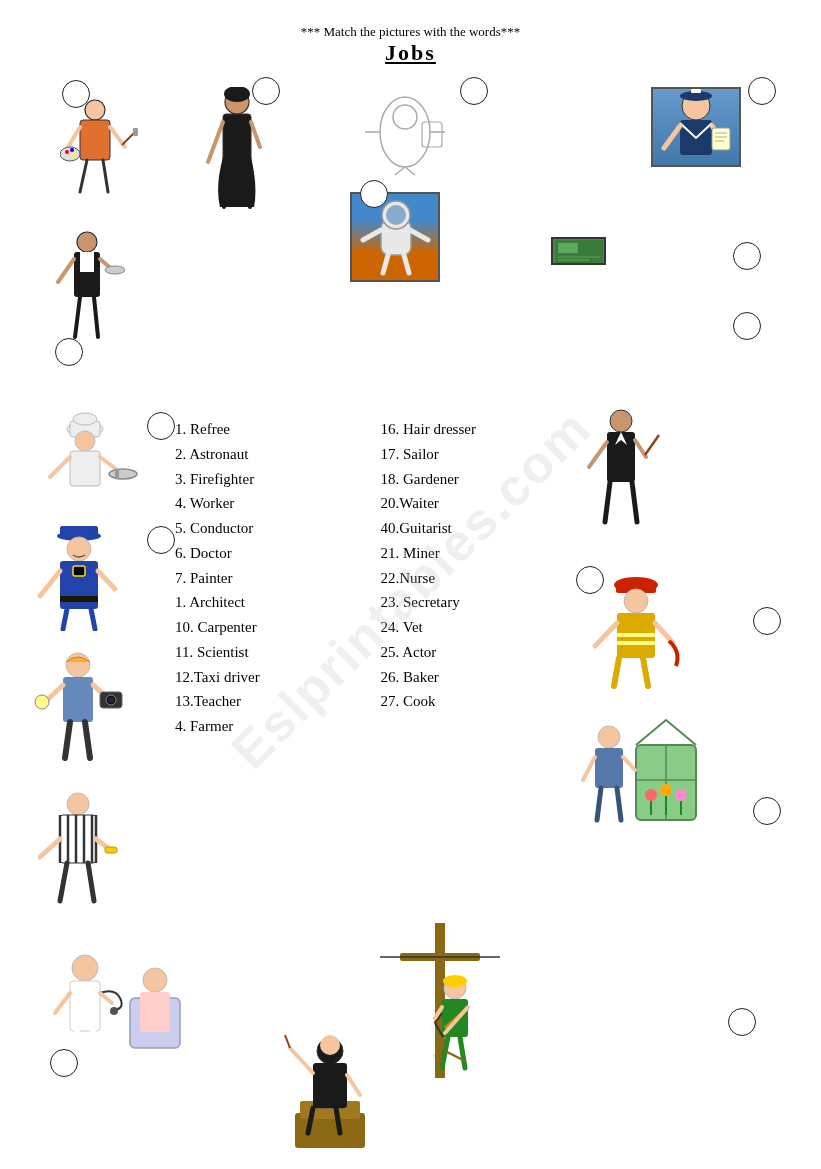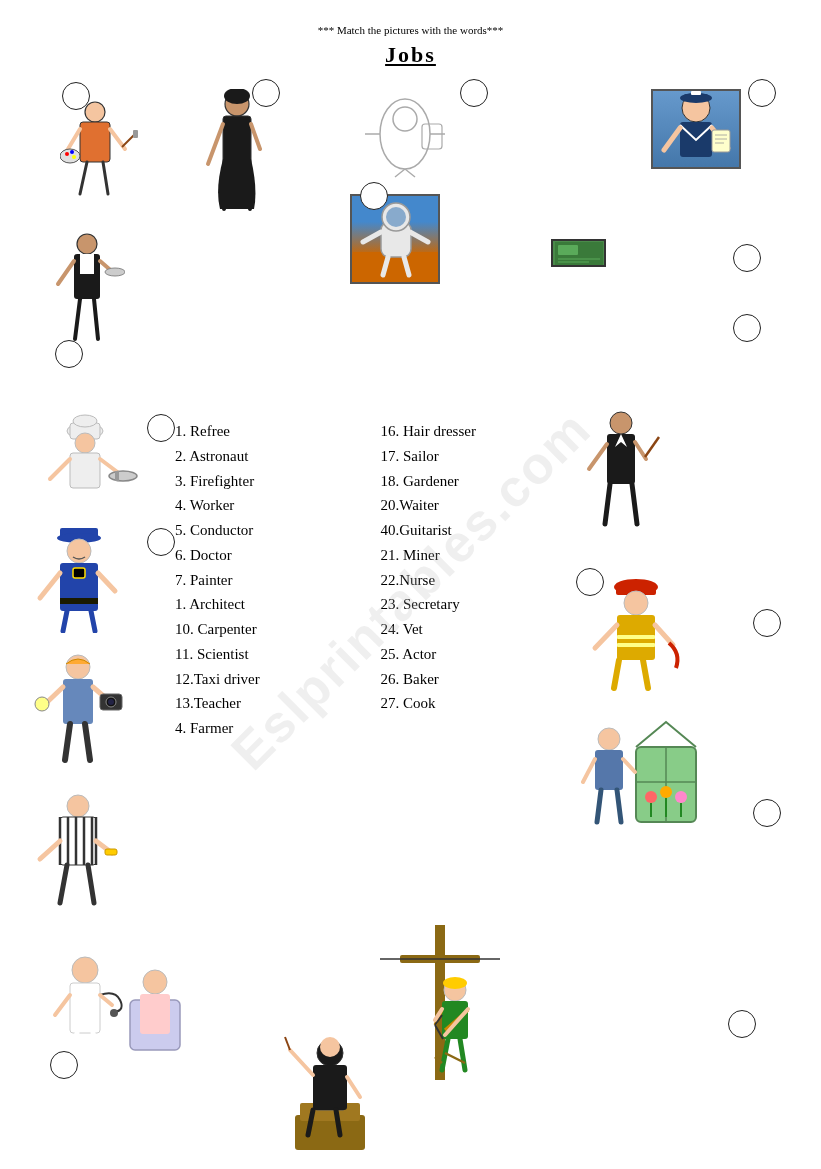--- a/index.html
+++ b/index.html
@@ -30,23 +30,23 @@
       font-family: Arial, sans-serif;
       font-weight: bold;
       pointer-events: none;
       white-space: nowrap;
       z-index: 100;
       letter-spacing: 2px;
     }
 
     .header-instruction {
       text-align: center;
-      font-size: 11px;
+      font-size: 13px;
       font-family: 'Comic Sans MS', cursive;
-      margin-bottom: 6px;
+      margin-bottom: 0;
       margin-top: 4px;
     }
 
     .header-title {
       text-align: center;
       font-size: 22px;
       font-weight: bold;
       font-family: 'Comic Sans MS', cursive;
       text-decoration: underline;
       margin-bottom: 16px;

